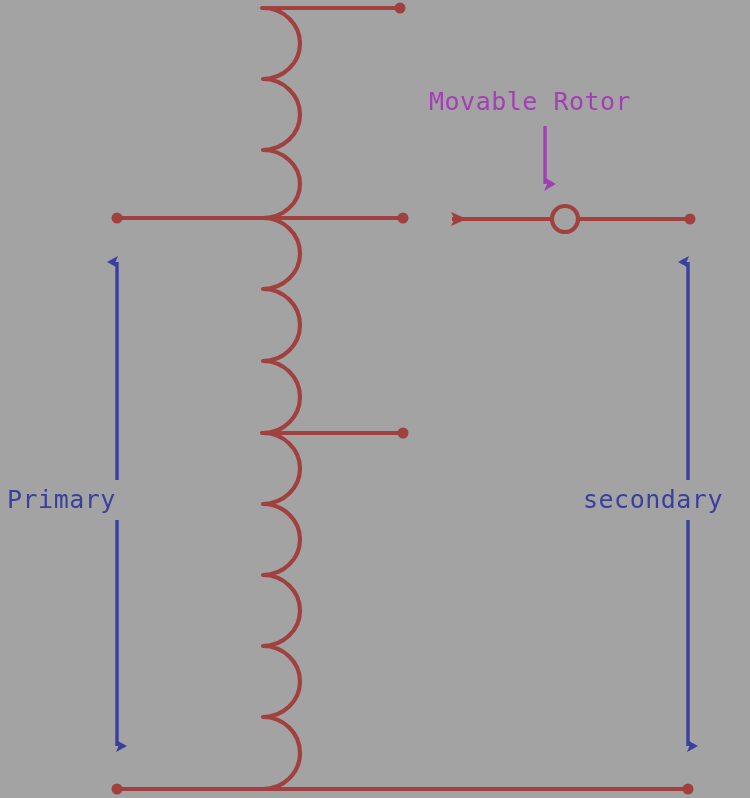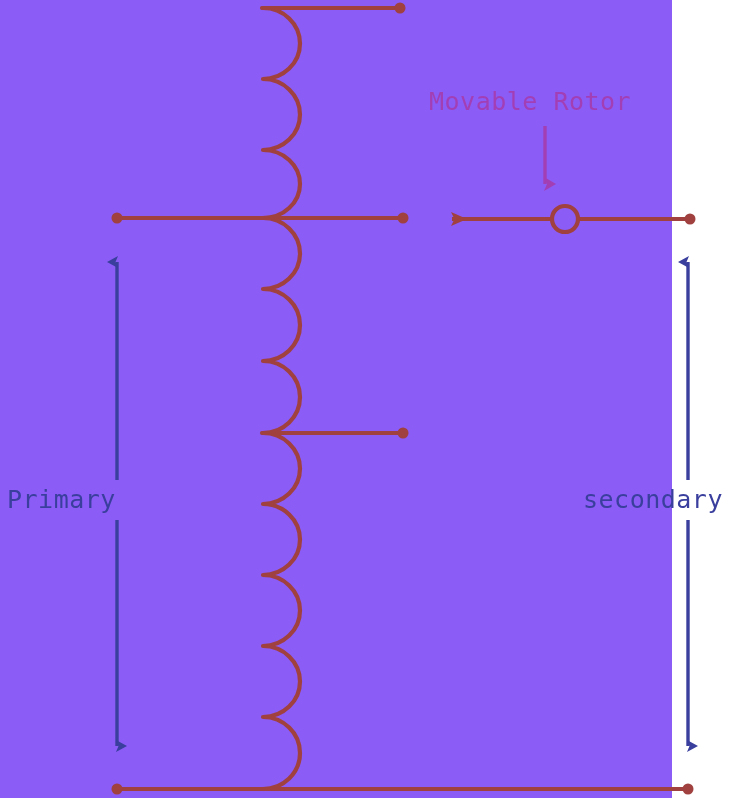--- a/index.html
+++ b/index.html
@@ -8,23 +8,23 @@
     background: #ffffff;
   }
   body {
     width: 750px;
     height: 798px;
     overflow: hidden;
     font-family: "DejaVu Sans Mono", monospace;
   }
   #diagram-root {
     position: relative;
-    width: 672px;
+    width: 750px;
     height: 798px;
-    background: #8b5cf6;
+    background: #a3a3a3;
   }
   svg#diagram-svg {
     position: absolute;
     left: 0;
     top: 0;
     width: 750px;
     height: 798px;
     display: block;
   }
   .label-text {

